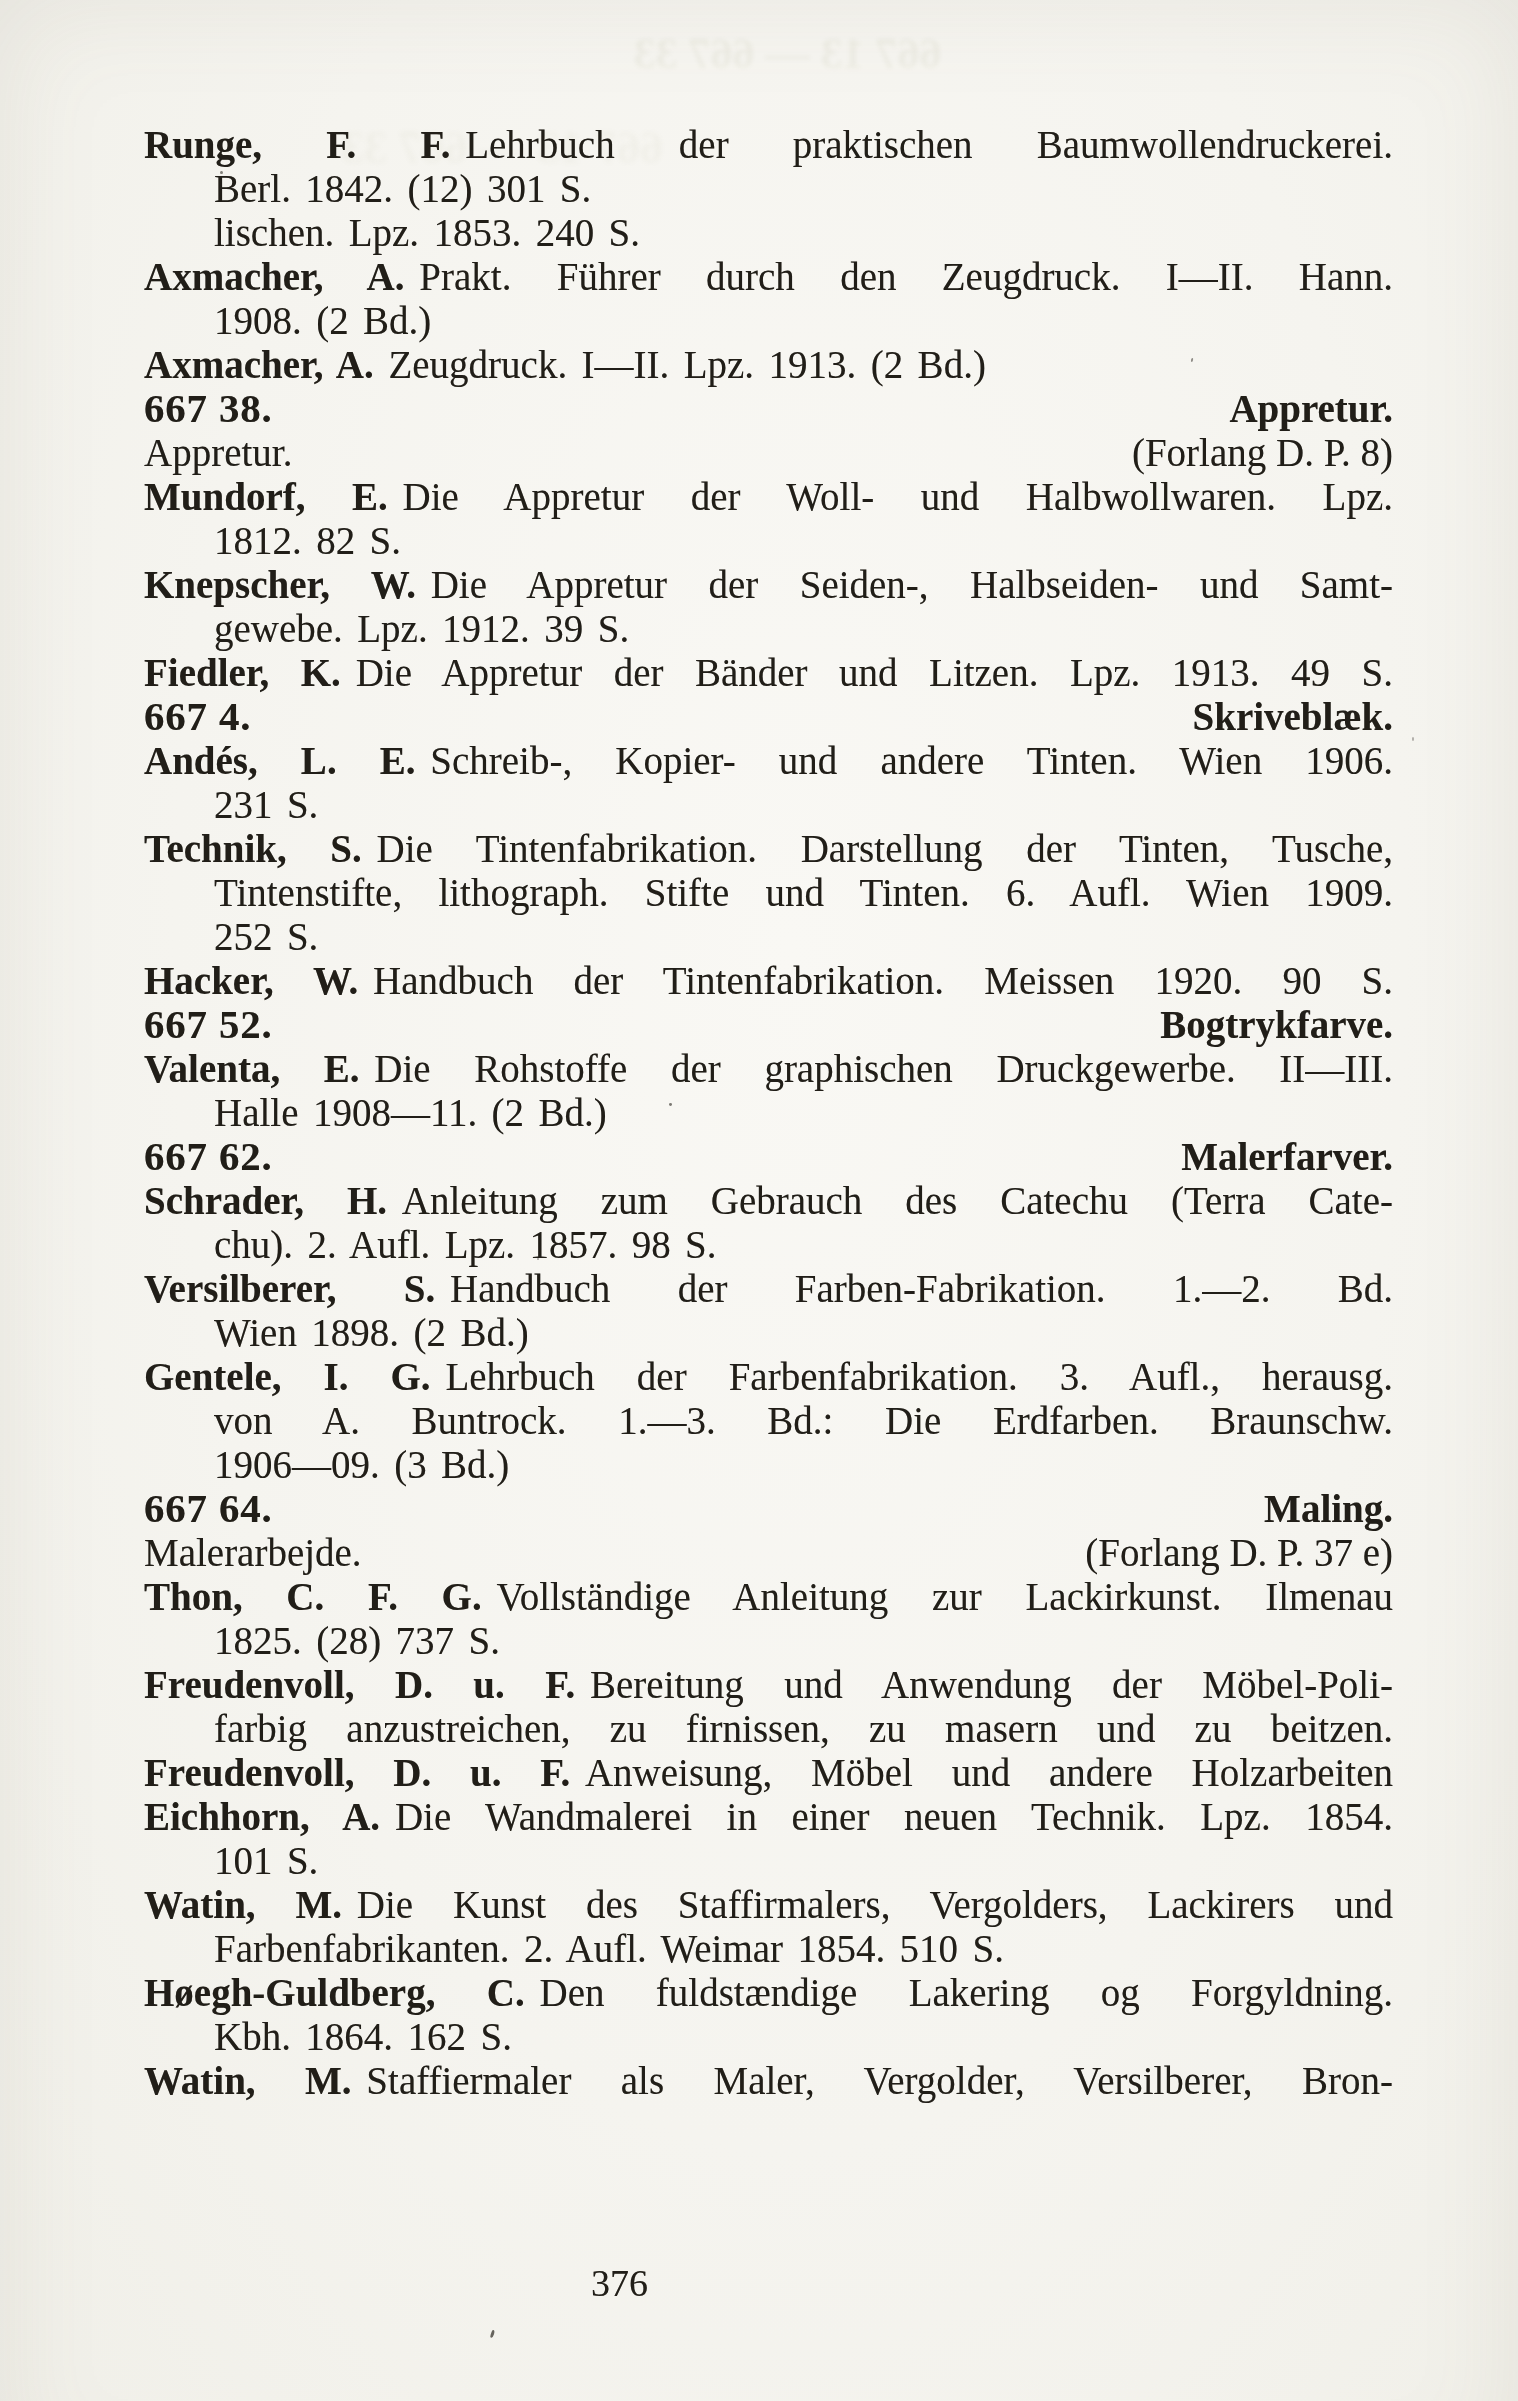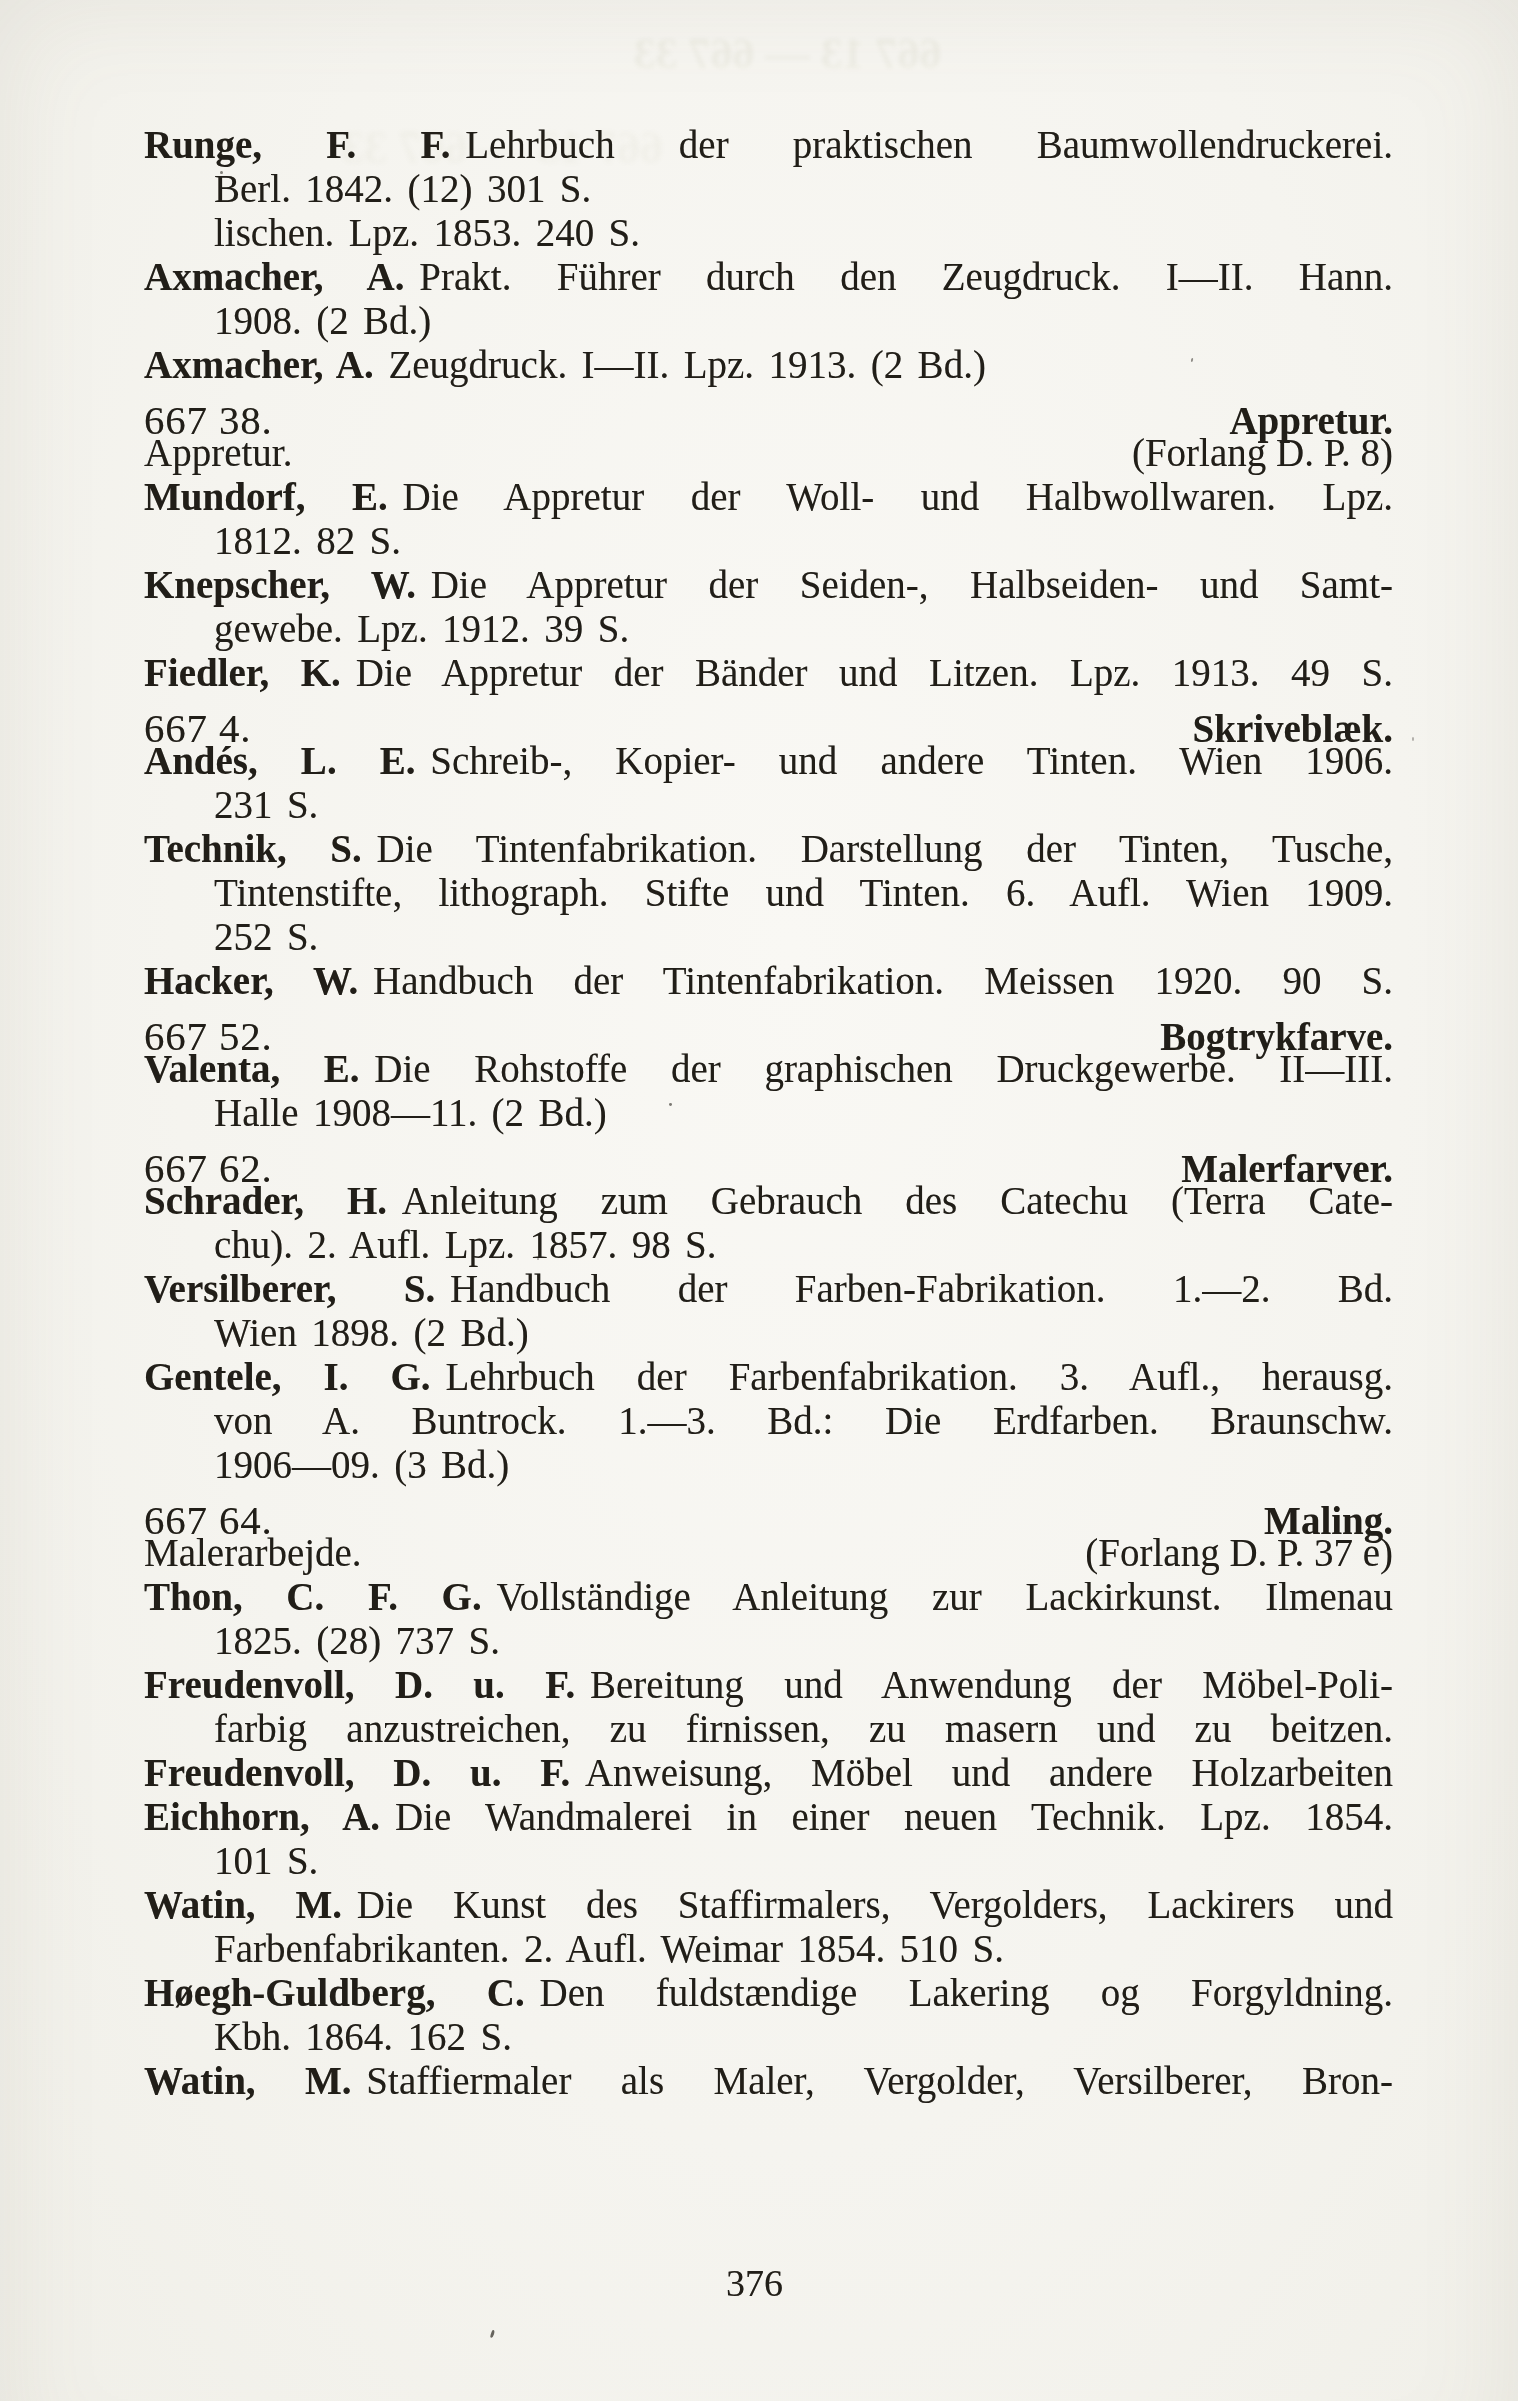--- a/index.html
+++ b/index.html
@@ -51,31 +51,31 @@
   }
   .line.justify { text-align-last: justify; }
   .line:not(.justify):not(.flexline) { text-align: left; word-spacing: 0.12em; }
   .line.cont { padding-left: 70px; box-sizing: border-box; }
 
   .flexline {
     display: flex;
     justify-content: space-between;
     align-items: baseline;
   }
-  .section .code  { font-weight: normal; font-size: 1.05em; letter-spacing: 0.02em; margin-top: 12px; }
+  .section .code  { font-weight: bold; font-size: 1.05em; letter-spacing: 0.02em; }
   .section .label { font-weight: bold; }
 
   .name { font-weight: bold; margin-right: 0.38em; }
 
   .page-number {
     position: absolute;
     top: 2263px;
     left: 591px;
     width: 192px;
-    text-align: right;
+    text-align: left;
     font-size: 38px;
     line-height: 41px;
     text-shadow: 0 0 0.5px rgba(20, 16, 10, 0.35);
   }
 
   
   .speck {
     position: absolute;
     background: #2a261f;
     border-radius: 50%;

